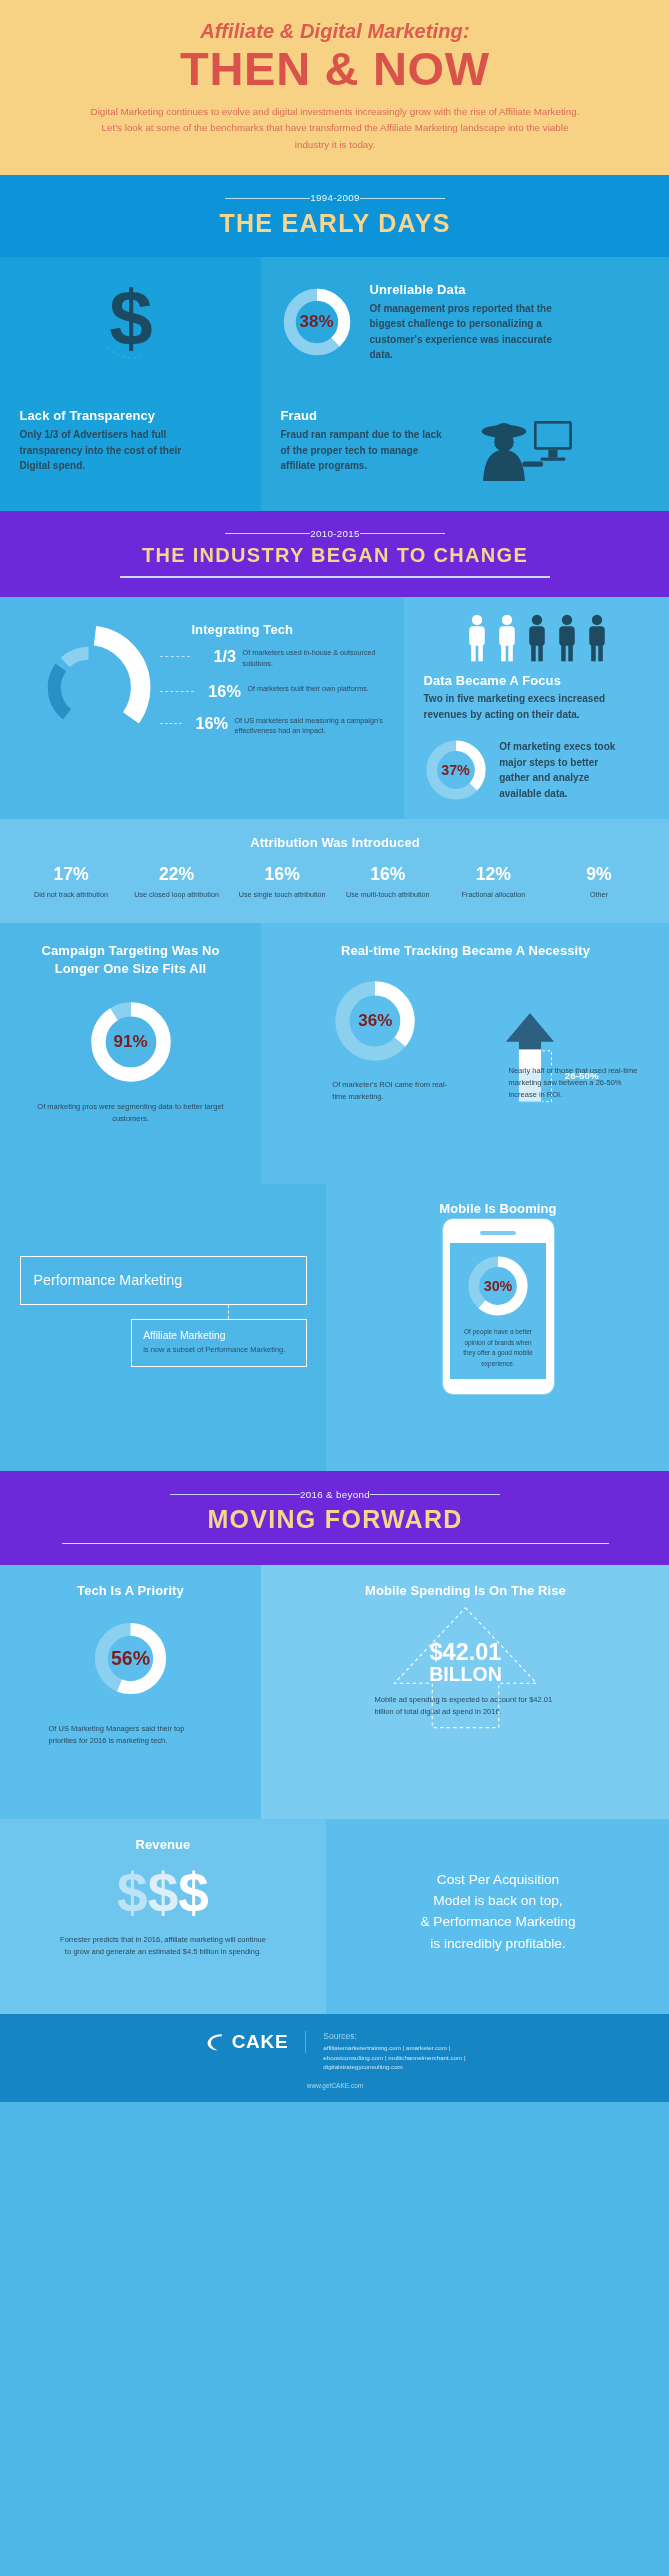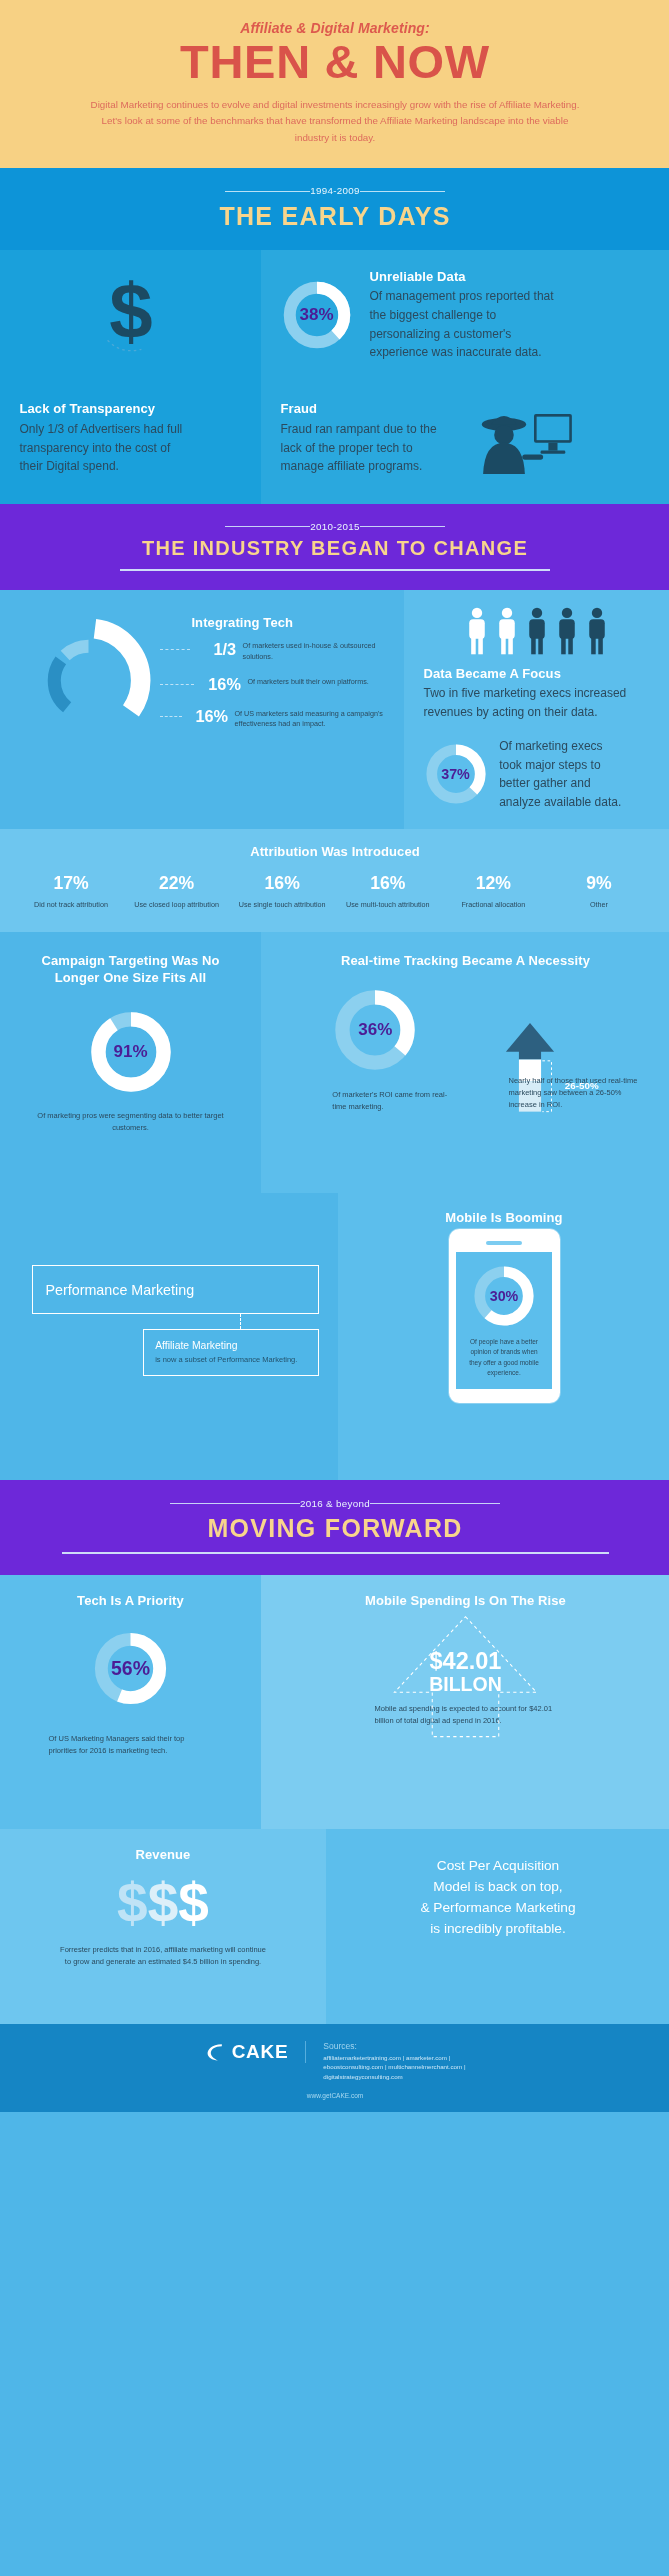--- a/index.html
+++ b/index.html
@@ -8,21 +8,21 @@
     font-family:"Liberation Sans", sans-serif;
     background:#4fb6e8;
     color:#fff;
     -webkit-font-smoothing:antialiased;
   }
   .page { width:670px; position:relative; }
 
   
   .hero { background:#f7d184; padding:19.5px 0 22px; text-align:center; }
   .hero-eyebrow {
-    color:#dd5a4e; font-style:italic; font-size:14px; font-weight:bold;
+    color:#dd5a4e; font-style:italic; font-size:20px; font-weight:bold;
     letter-spacing:0.1px;
   }
   .hero-title {
     color:#d9534a; font-size:47px; font-weight:bold; letter-spacing:0.7px;
     line-height:1.05; margin-top:1.3px;
   }
   .hero-sub {
     color:#dd6b5c; font-size:9.8px; line-height:1.7; width:495px;
     margin:10.4px auto 0;
   }
@@ -50,30 +50,30 @@
   .bg-d { background:#5cbeec; }
   .bg-e { background:#6ec6ef; }
   .bg-f { background:#7cccf1; }
 
   h3.blk {
     font-size:13px; font-weight:bold; color:#fff; margin-bottom:3.9px;
     letter-spacing:0.1px;
   }
   h3.ctr { text-align:center; }
   .body {
-    font-size:12px; line-height:1.55; color:#2b4a5e;
+    font-size:10px; line-height:1.55; color:#2b4a5e;font-weight:bold;
   }
   .caption { font-size:7.5px; line-height:1.6; color:#2b4a5e; }
 
   
   .donut { position:relative; }
   .donut svg { display:block; transform:rotate(-90deg); }
   .donut .val {
     position:absolute; inset:0; display:flex; align-items:center;
-    justify-content:center; font-size:17px; font-weight:bold; color:#4c1d95;
+    justify-content:center; font-size:17px; font-weight:bold; color:#7f1d1d;
     transform:none;
   }
   .donut.big .val { font-size:19.5px; }
 
   
   .dollar-glyph { font-size:55px; font-weight:bold; line-height:1; }
 
   
   .people { display:flex; gap:7.8px; justify-content:center; }
   .person { width:22px; height:48px; }
@@ -332,21 +332,21 @@
             <path d="M62 58 h14 v78 h-14" stroke="#ffffff" stroke-width="1.5" fill="none" stroke-dasharray="4 4"></path>
           </svg>
           <div style="font-size:9.8px;font-weight:bold;color:#fff;padding-bottom:22px;">26-50%</div>
         </div>
       </div>
       <div class="caption" style="margin-top:-38px;margin-left:228px;width:137px;text-align:left;">Nearly half of those that used real-time marketing saw between a 26-50% increase in ROI.</div>
     </div>
   </div>
 
   <div class="row">
-    <div class="pane bg-c" style="width:326px;padding-top:72px;height:287px;margin-left:12px;">
+    <div class="pane bg-c" style="width:326px;padding-top:72px;height:287px;">
       <div class="obox" style="padding:15.6px 13px;">
         <div class="t" style="font-size:14.3px;">Performance Marketing</div>
       </div>
       <div class="vdash"></div>
       <div class="obox" style="margin-left:111px;width:176px;">
         <div class="t" style="font-size:10.4px;">Affiliate Marketing</div>
         <div class="d">is now a subset of Performance Marketing.</div>
       </div>
     </div>
 
@@ -408,21 +408,21 @@
 
   <div class="row">
     <div class="pane bg-e" style="width:326px;text-align:center;padding-top:18px;height:195px;">
       <h3 class="blk ctr">Revenue</h3>
       <div style="margin-top:14.3px;">
         <span class="dollar-glyph" style="color:#bfe3f6;">$</span><span class="dollar-glyph" style="color:#dceff9;">$</span><span class="dollar-glyph" style="color:#ffffff;">$</span>
       </div>
       <div class="caption" style="text-align:center;margin-top:13px;padding:0 38px;">Forrester predicts that in 2016, affiliate marketing will continue to grow and generate an estimated $4.5 billion in spending.</div>
     </div>
 
-    <div class="pane bg-d" style="width:344px;text-align:center;padding-top:26px;height:195px;">
+    <div class="pane bg-d" style="width:344px;text-align:center;padding-top:50px;height:195px;">
       <div style="font-size:13.7px;line-height:1.55;color:#fff;">
         <div>Cost Per Acquisition</div>
         <div>Model is back on top,</div>
         <div>&amp; Performance Marketing</div>
         <div>is incredibly profitable.</div>
       </div>
     </div>
   </div>
 
   <div class="footer">

